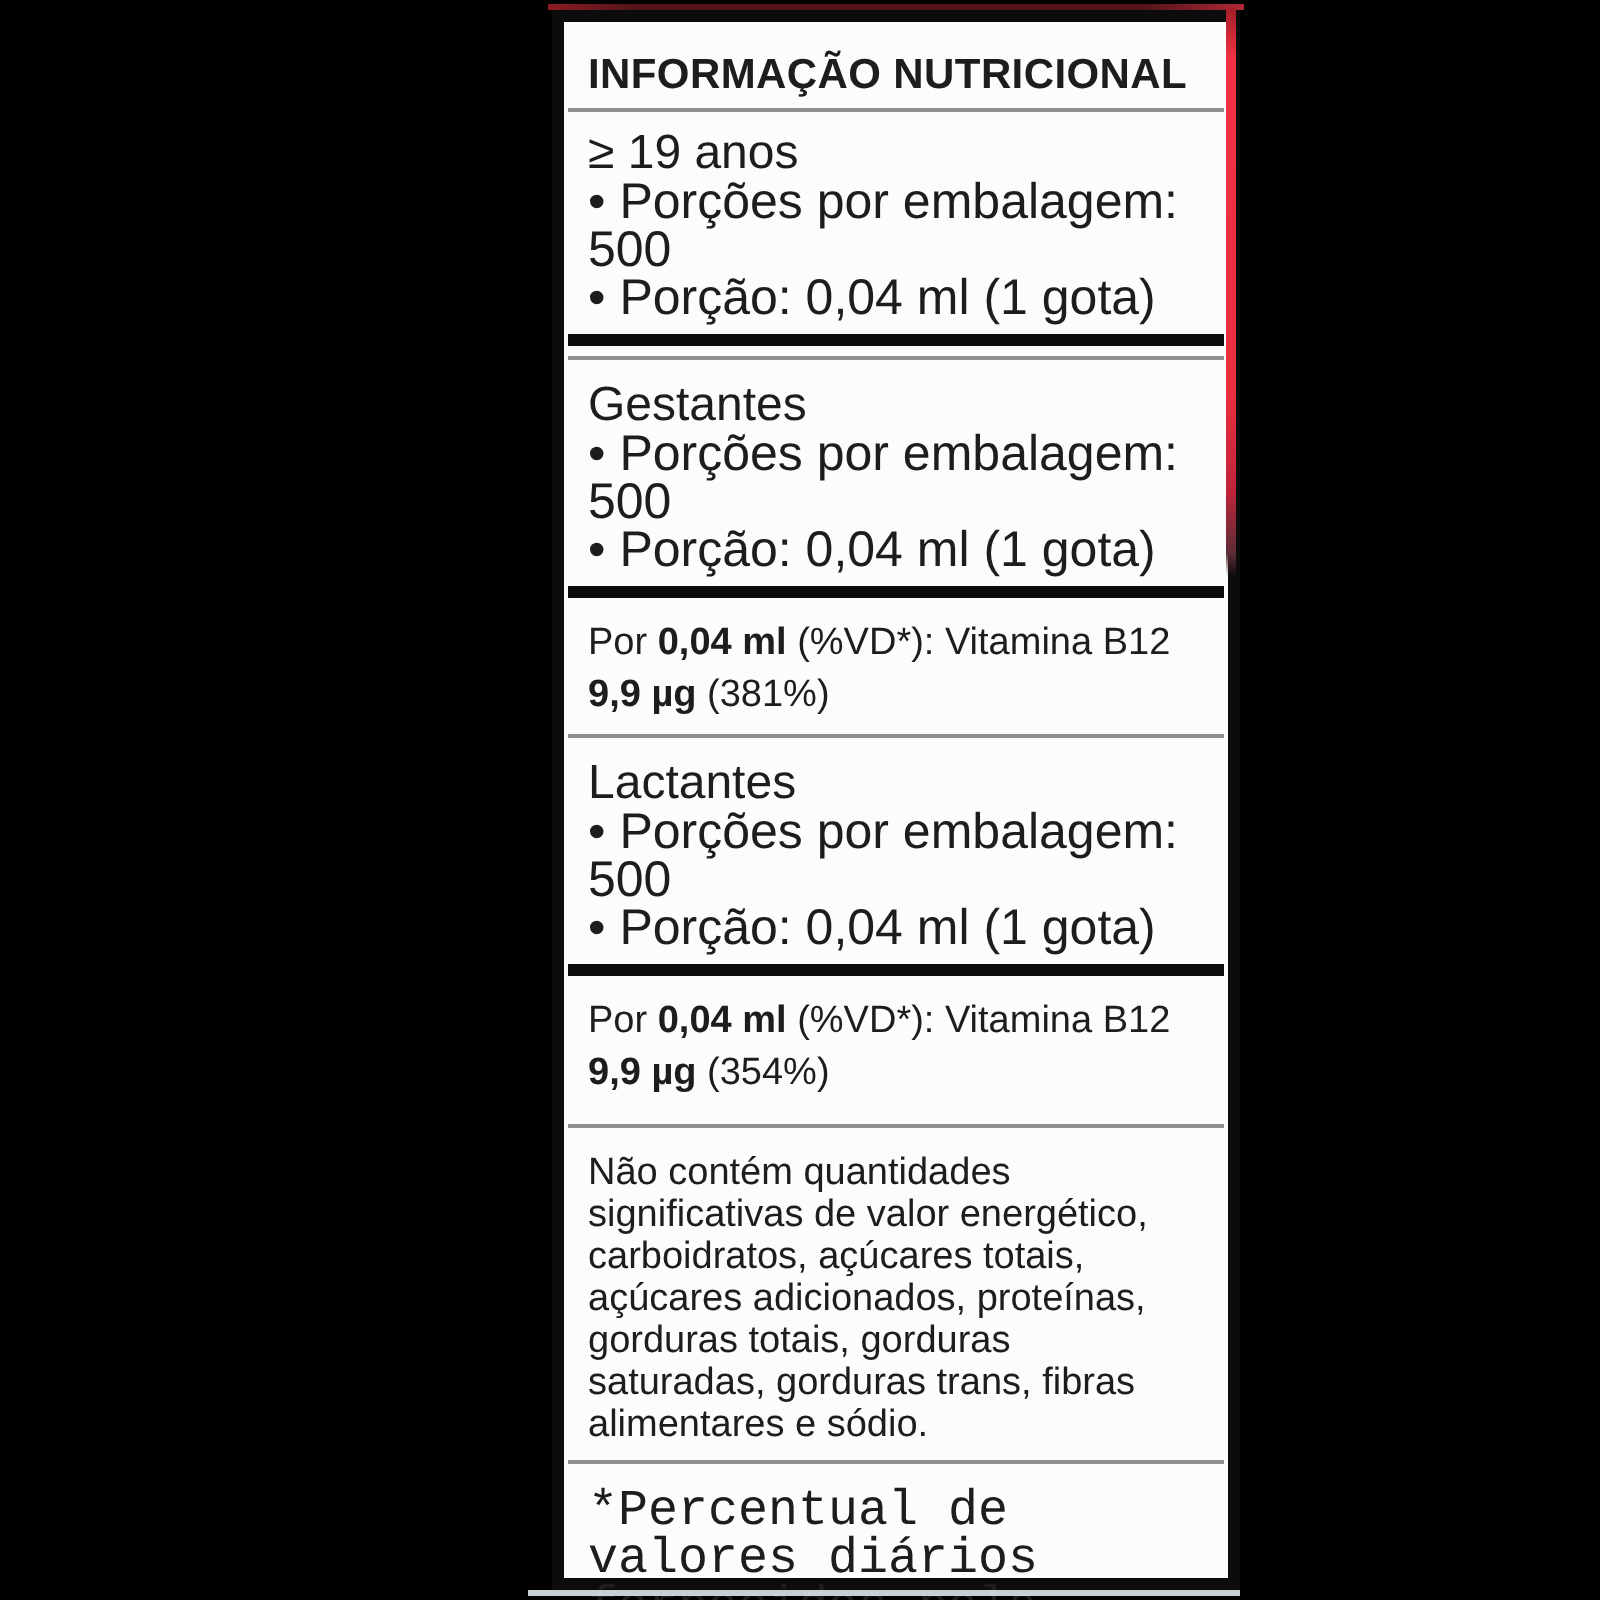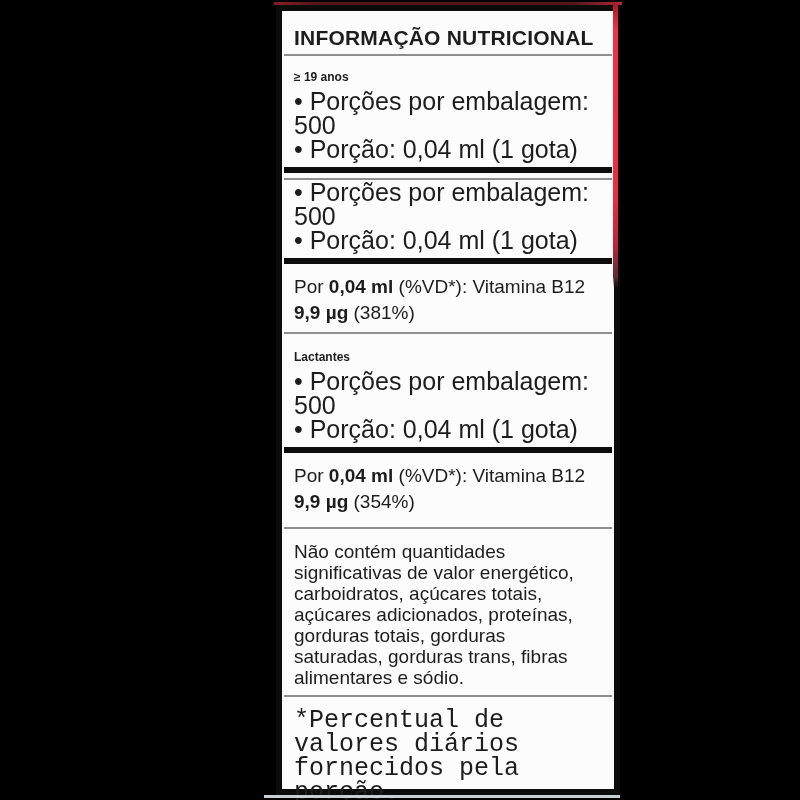--- a/index.html
+++ b/index.html
@@ -33,21 +33,21 @@
   .hr{height:2px;background:#8f8f8f;margin:0 2px;}
   .hr.thick{height:6px;background:#0d0d0d;}
   .hr.after-title{margin-top:1px;}
   .hr.t1{margin-top:6px;}
   .hr.after-per1{margin-top:5px;}
   .hr.t2{margin-top:6px;}
   .hr.after-per2{margin-top:6px;}
   .hr.t3{margin-top:6px;}
   .hr.after-per3{margin-top:12px;}
   .hr.after-para{margin-top:7px;}
-  .group h2{font-size:12px;font-weight:bold;margin:0 12px;line-height:24px;}
+  .group h2{font-size:24px;font-weight:normal;margin:0 12px;line-height:24px;}
   .group.g1 h2{margin-top:9px;}
   .group.g2 h2{margin-top:11px;}
   .group.g3 h2{margin-top:11px;}
   .bullet{font-size:25px;line-height:24px;margin:0 12px;}
   .per{margin:10px 10px 0 12px;}
   .per .line{font-size:19px;line-height:26px;}
   .b{font-weight:bold;}
   .para{font-size:19px;line-height:21px;margin:12px 24px 0 12px;}
   .foot{font-size:25px;line-height:24px;margin:12px 24px 0 12px;font-family:Liberation Mono, monospace;}
 </style>
@@ -66,20 +66,21 @@
 
     <div class="group g1">
       <h2>≥ 19 anos</h2>
       <div class="bullet">• Porções por embalagem: 500</div>
       <div class="bullet">• Porção: 0,04 ml (1 gota)</div>
     </div>
     <div class="hr thick t1"></div>
     <div class="hr after-per1"></div>
 
     <div class="group g2">
+      <h2>Gestantes</h2>
       <div class="bullet">• Porções por embalagem: 500</div>
       <div class="bullet">• Porção: 0,04 ml (1 gota)</div>
     </div>
     <div class="hr thick t2"></div>
     <div class="per">
       <div class="line"><span>Por </span><span class="b">0,04 ml</span><span> (%VD*): Vitamina B12</span></div>
       <div class="line"><span class="b">9,9 µg</span><span> (381%)</span></div>
     </div>
     <div class="hr after-per2"></div>
 

